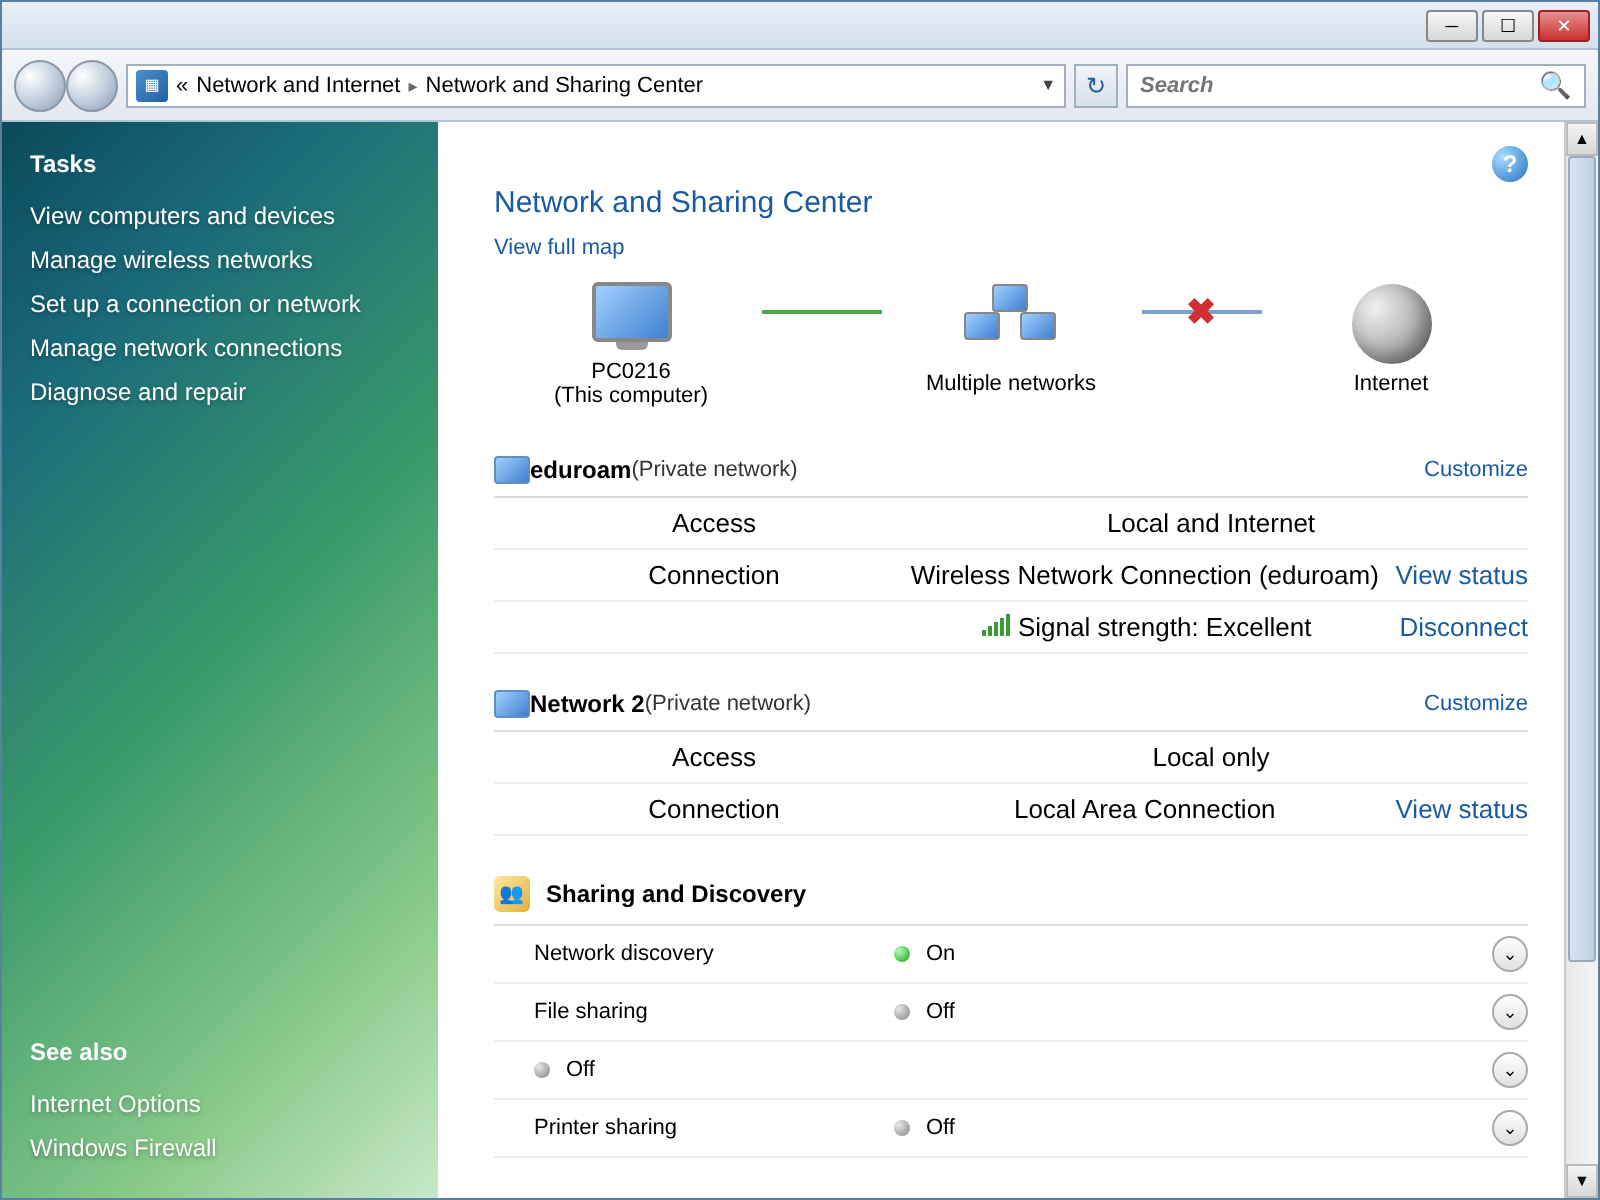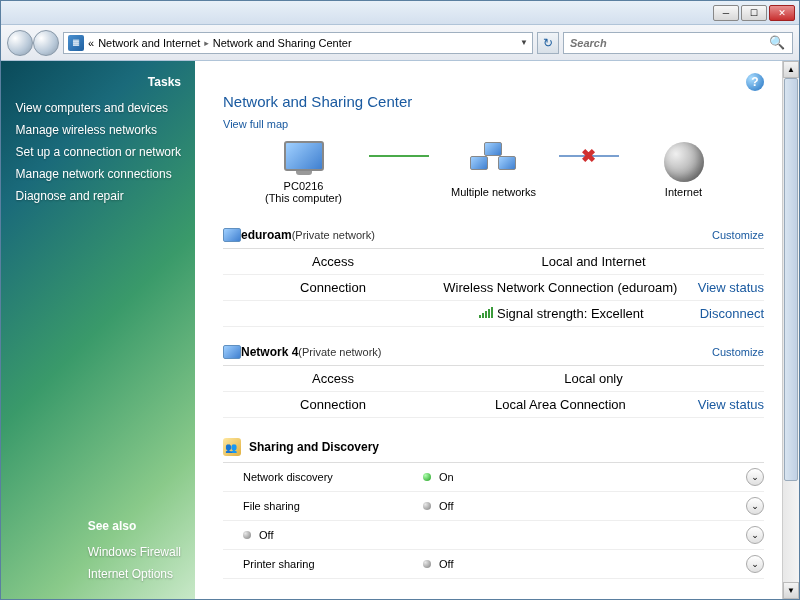--- a/index.html
+++ b/index.html
@@ -14,21 +14,21 @@
 .addr-bar { flex: 1; height: 22px; border: 1px solid #a0b0c0; background: #fff; display: flex; align-items: center; padding: 0 4px; gap: 4px; font-size: 11px; }
 .addr-icon { width: 16px; height: 16px; background: linear-gradient(135deg, #4a90d0, #2060a0); border-radius: 2px; display: flex; align-items: center; justify-content: center; color: #fff; font-size: 8px; }
 .crumb { cursor: pointer; }
 .crumb-sep { color: #666; font-size: 9px; }
 .addr-drop { margin-left: auto; color: #444; font-size: 8px; cursor: pointer; }
 .refresh-btn { width: 22px; height: 22px; border: 1px solid #a0b0c0; background: linear-gradient(to bottom, #f0f4f8, #d8e0e8); display: flex; align-items: center; justify-content: center; color: #2060a0; font-size: 12px; cursor: pointer; }
 .search-box { width: 230px; height: 22px; border: 1px solid #a0b0c0; background: #fff; display: flex; align-items: center; padding: 0 6px; }
 .search-input { flex: 1; border: none; outline: none; font-size: 11px; color: #888; font-style: italic; font-weight: bold; }
 .search-icon { color: #4070b0; font-size: 13px; cursor: pointer; }
 .body-row { flex: 1; display: flex; overflow: hidden; }
-.sidebar { width: 194px; background: linear-gradient(135deg, #0a4a5a 0%, #1a6a7a 20%, #3a9a6a 50%, #8aca8a 80%, #c8e8c8 100%); color: #fff; padding: 14px 14px; font-size: 12px; position: relative; display: flex; flex-direction: column; align-items: flex-end; }
+.sidebar { width: 218px; background: linear-gradient(135deg, #0a4a5a 0%, #1a6a7a 20%, #3a9a6a 50%, #8aca8a 80%, #c8e8c8 100%); color: #fff; padding: 14px 14px; font-size: 12px; position: relative; display: flex; flex-direction: column; }
 .sidebar h4 { font-size: 12px; font-weight: bold; margin-bottom: 8px; }
 .task-list { list-style: none; }
 .task-list li { padding: 4px 0; cursor: pointer; text-shadow: 0 1px 2px rgba(0,0,0,0.3); }
 .see-also { margin-top: auto; }
 .content-wrap { flex: 1; display: flex; overflow: hidden; }
 .content { flex: 1; padding: 12px 18px 12px 28px; overflow-y: auto; }
 .help-row { display: flex; justify-content: flex-end; padding-bottom: 2px; }
 .help-icon { width: 18px; height: 18px; border-radius: 50%; background: radial-gradient(circle at 30% 30%, #aaddff, #2070c0); color: #fff; font-weight: bold; text-align: center; font-size: 12px; line-height: 18px; cursor: pointer; }
 h1.page-title { color: #1a5aa0; font-size: 15px; font-weight: normal; margin-bottom: 8px; }
 .map-link { color: #1a5aa0; font-size: 11px; cursor: pointer; margin-bottom: 6px; }
@@ -108,22 +108,22 @@
       <ul class="task-list">
         <li>View computers and devices</li>
         <li>Manage wireless networks</li>
         <li>Set up a connection or network</li>
         <li>Manage network connections</li>
         <li>Diagnose and repair</li>
       </ul>
       <div class="see-also">
         <h4>See also</h4>
         <ul class="task-list">
+          <li>Internet Options</li>
           <li>Windows Firewall</li>
-          <li>Internet Options</li>
         </ul>
       </div>
     </div>
 
     <div class="content-wrap">
       <div class="content">
         <div class="help-row">
             <div class="help-icon">?</div>
           </div>
         <h1 class="page-title">Network and Sharing Center</h1>
@@ -181,21 +181,21 @@
                 <span></span>
                 <span></span>
                 <span></span>
                 <span></span>
               </span><span>Signal strength:  Excellent</span></span>
           <span class="link">Disconnect</span>
         </div>
 
         <div class="section-hdr" style="margin-top:12px">
           <div class="net-icon"></div>
-          <b>Network  4</b>
+          <b>Network  2</b>
           <span class="scope">(Private network)</span>
           <span class="cust-link">Customize</span>
         </div>
         <div class="detail-row">
           <span class="lbl">Access</span>
           <span class="val">Local only</span>
         </div>
         <div class="detail-row">
           <span class="lbl">Connection</span>
           <span class="val">Local Area Connection</span>

